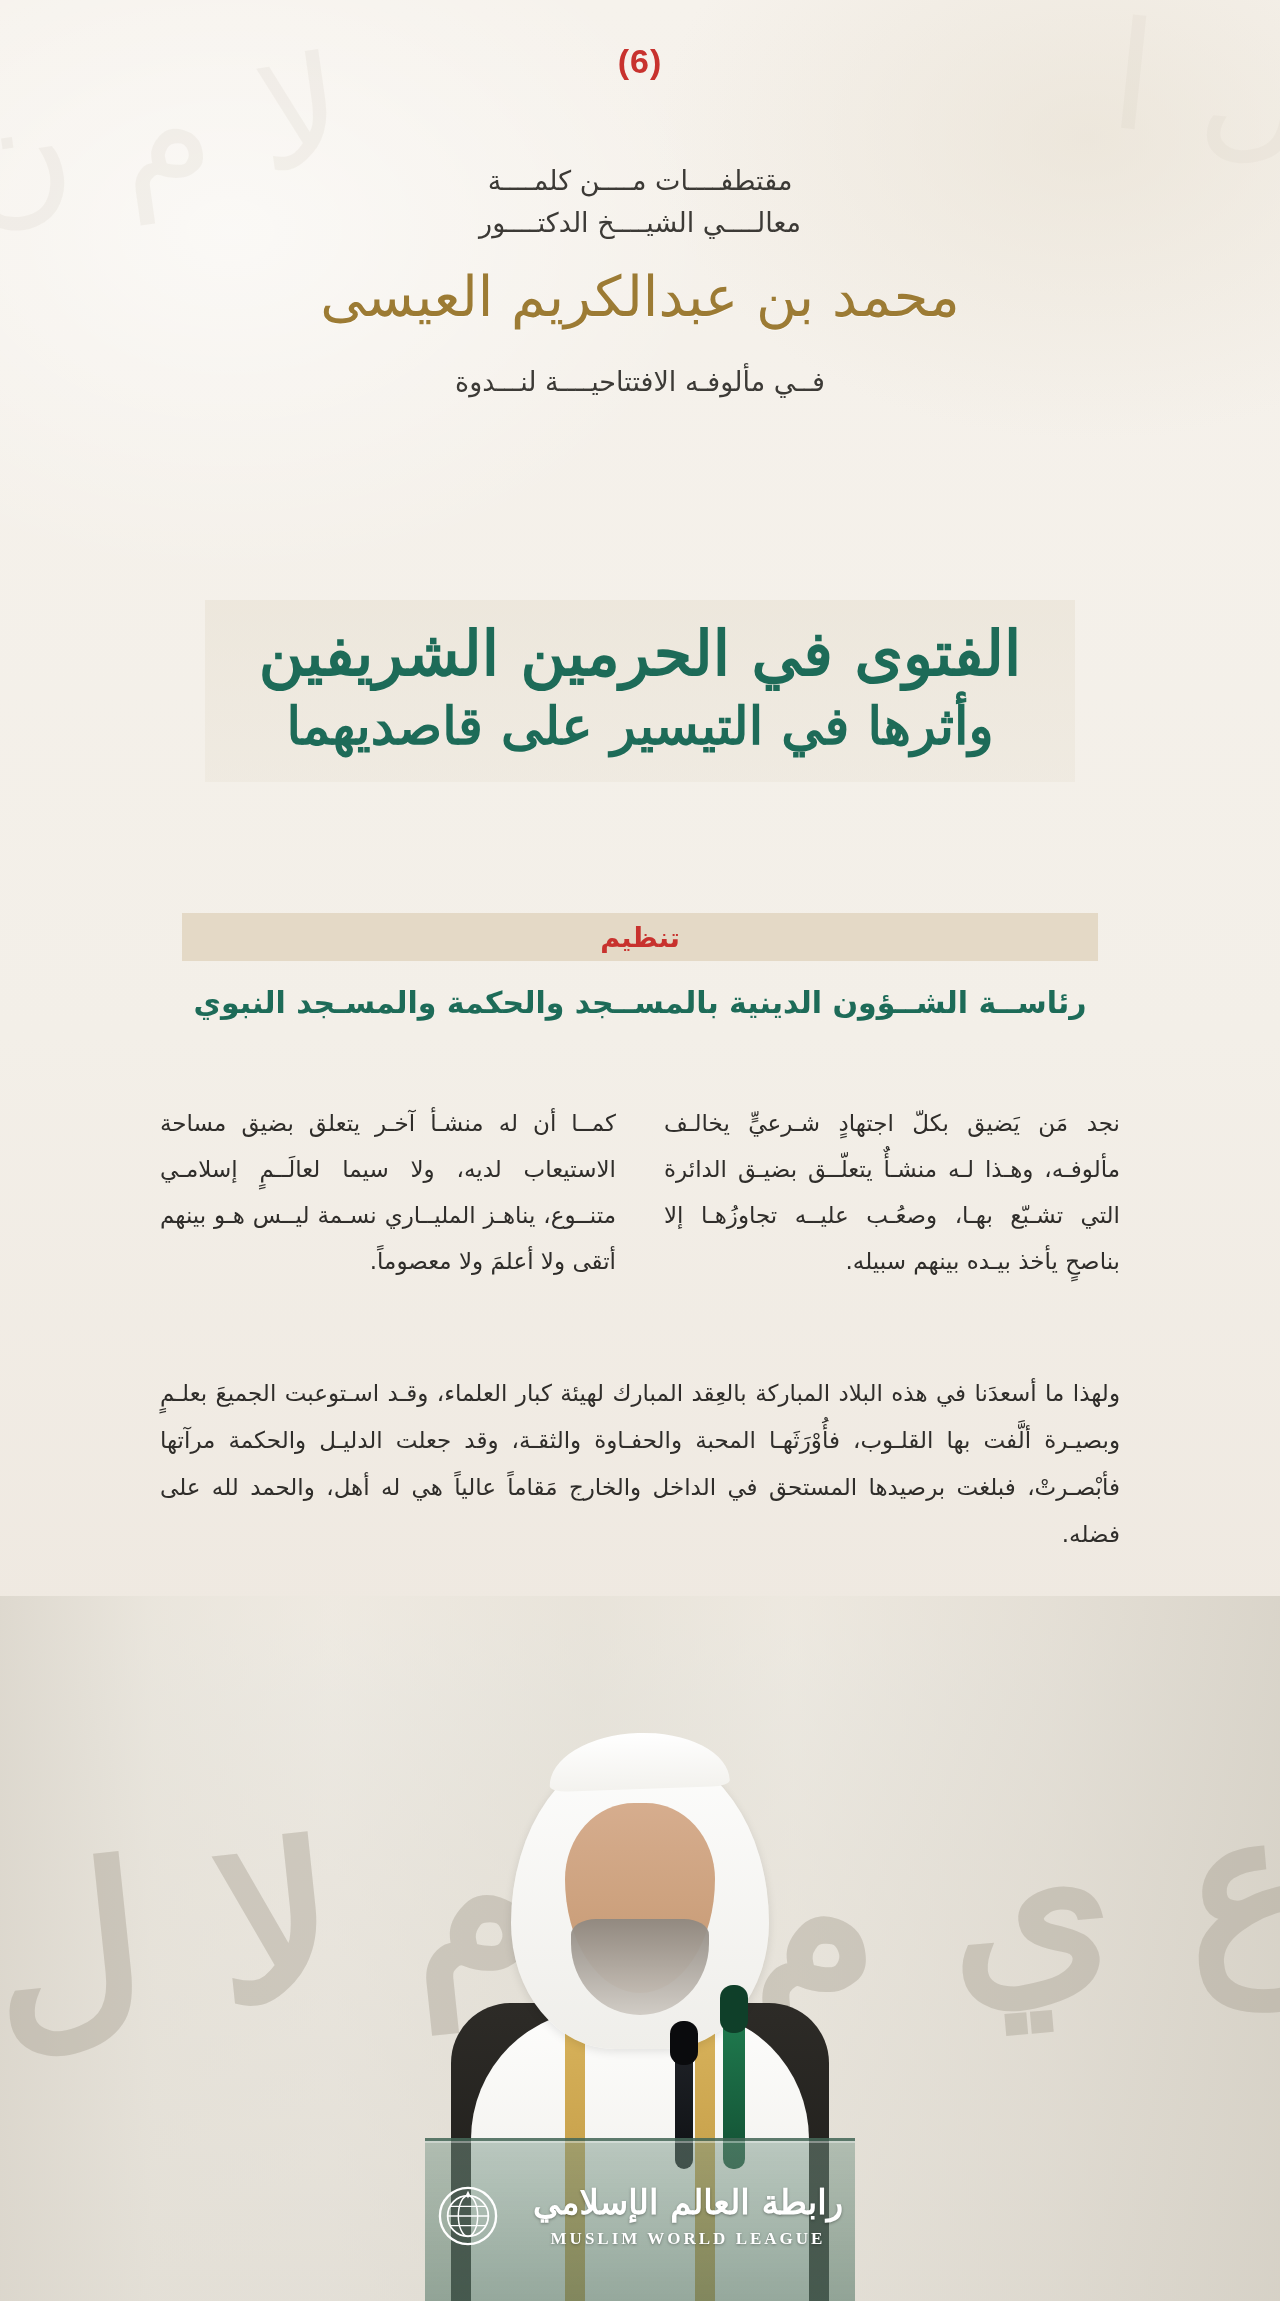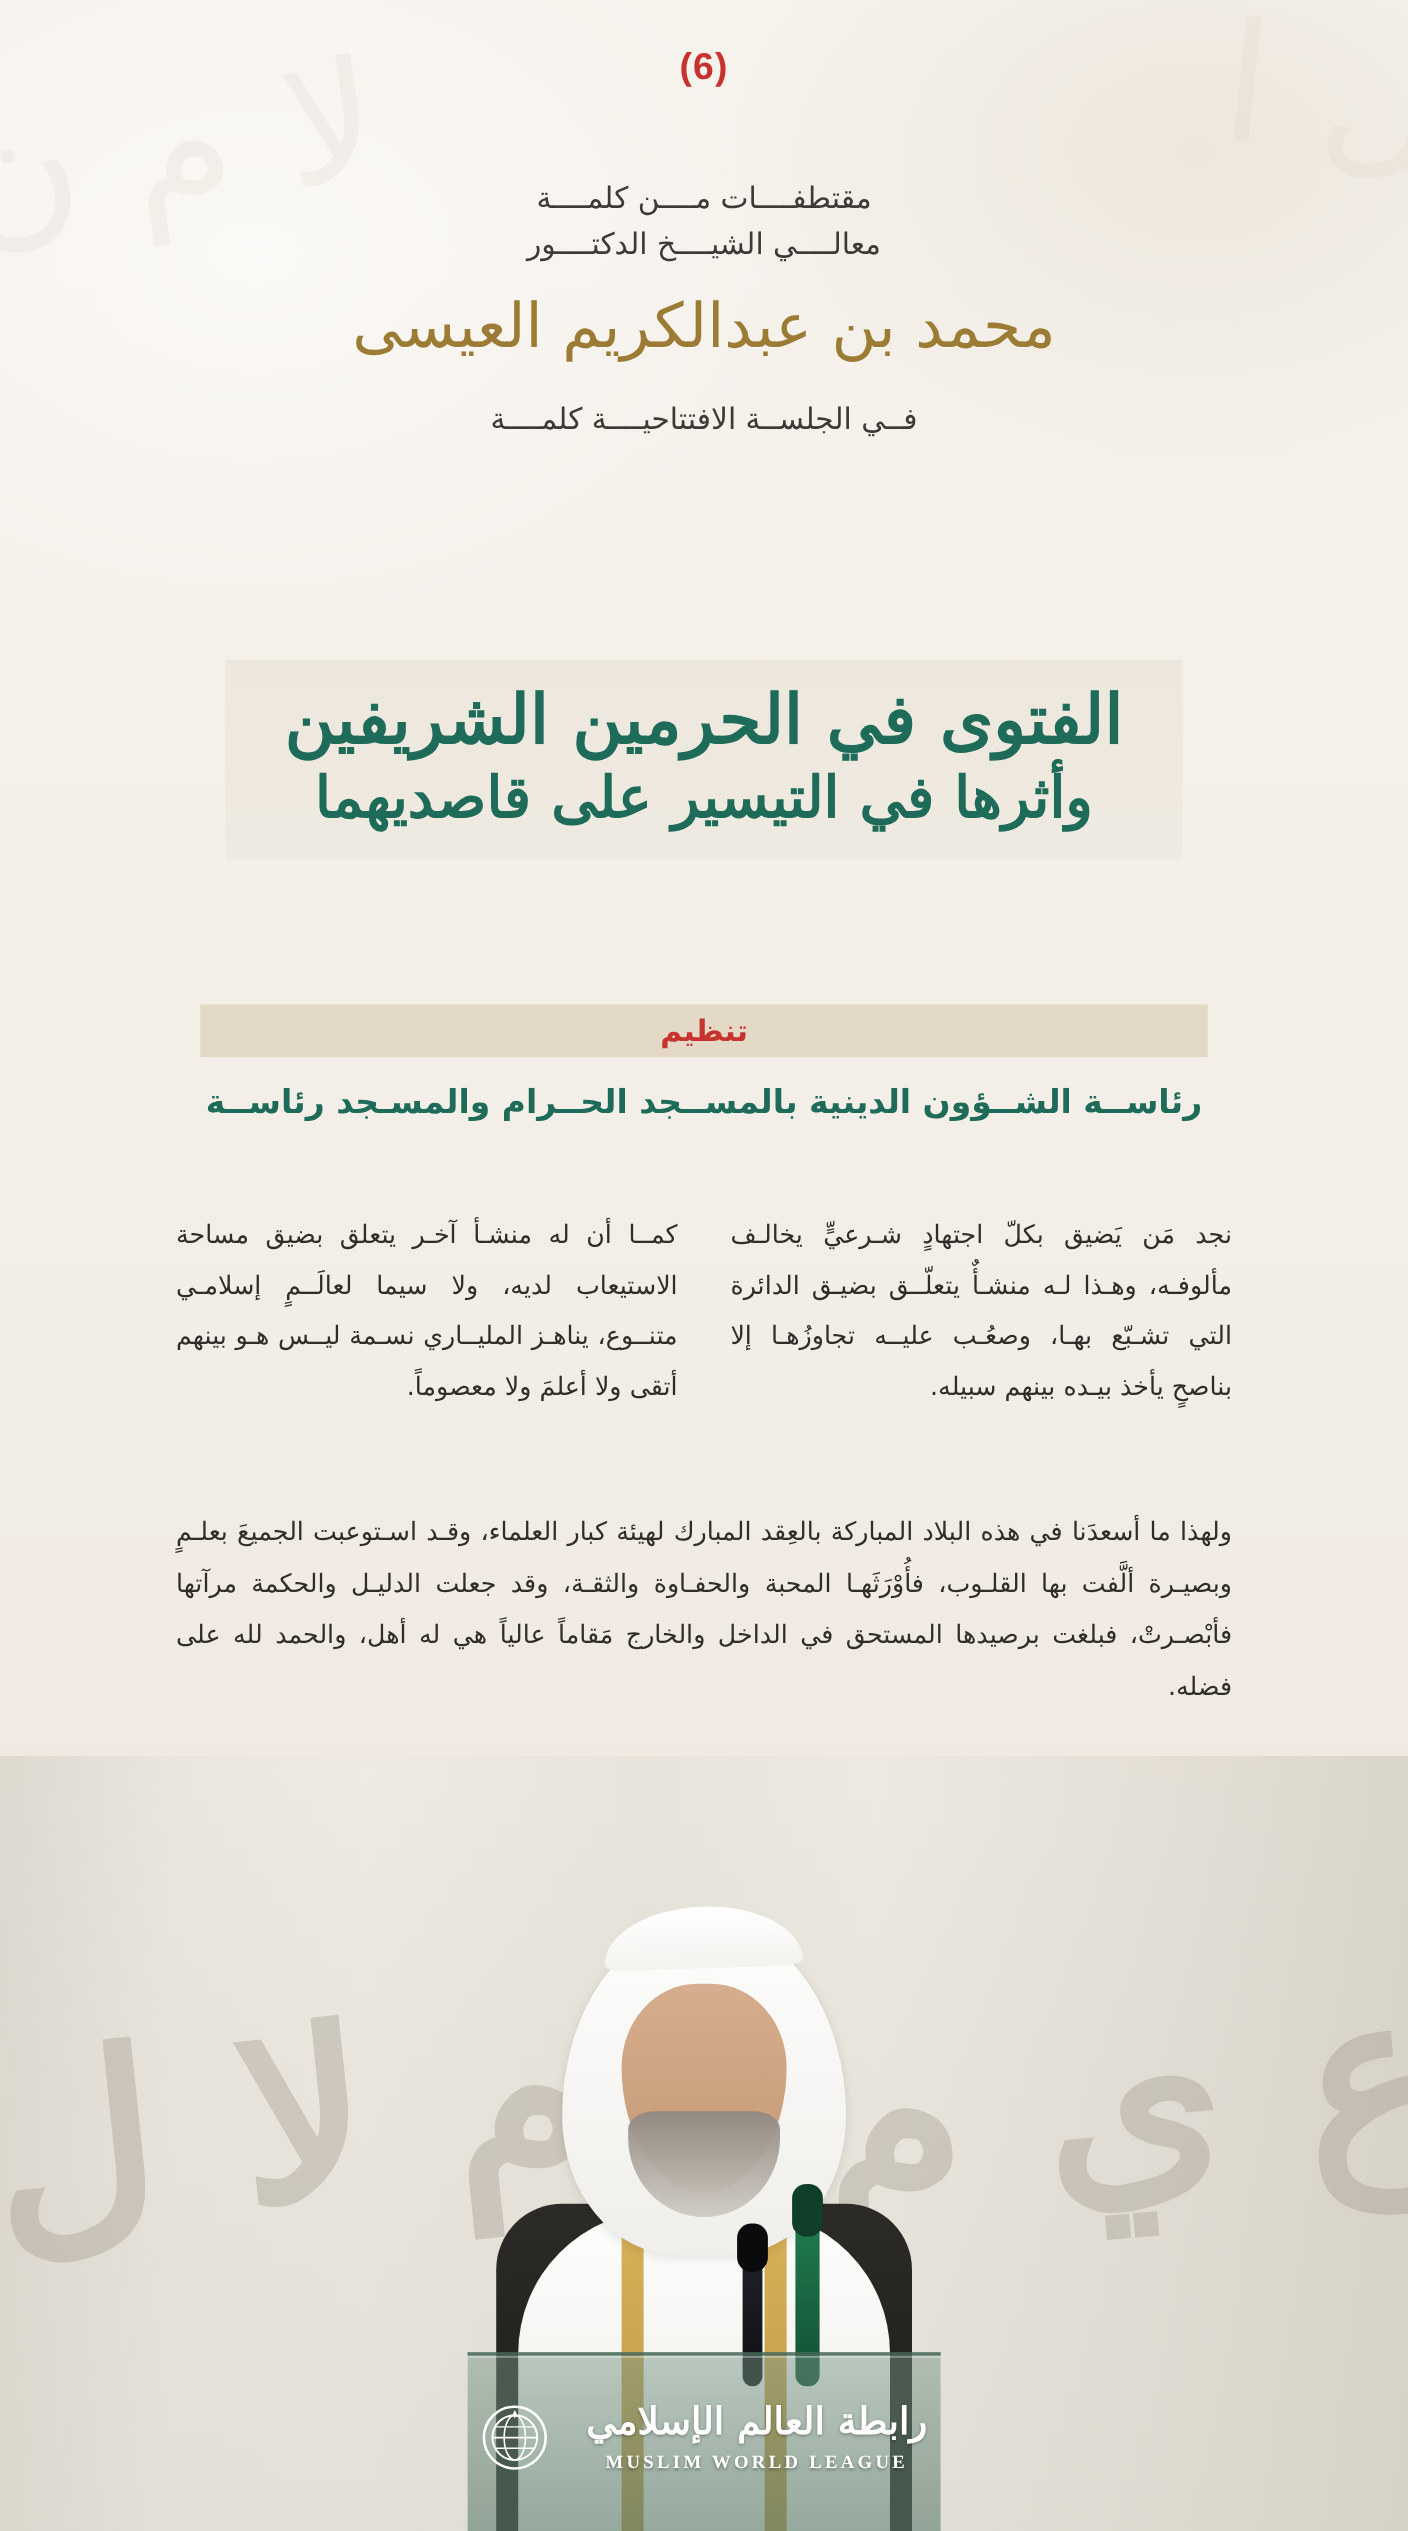--- a/index.html
+++ b/index.html
@@ -210,32 +210,32 @@
 
   <div class="wm a">ﻻ ﻡ ﻥ</div>
   <div class="wm b">ﻝ ﺍ</div>
 
   <div class="num">(6)</div>
 
   <div class="head">
     <div class="ln">مقتطفــــات مــــن كلمــــة</div>
     <div class="ln">معالــــي الشيــــخ الدكتــــور</div>
     <div class="goldname">محمد بن عبدالكريم العيسى</div>
-    <div class="occasion">فــي الجلســة الافتتاحيــــة كلمــــة</div>
+    <div class="occasion">فــي مألوفـه الافتتاحيــــة لنـــدوة</div>
   </div>
 
   <div class="greenpanel">
     <div class="g1">الفتوى في الحرمين الشريفين</div>
     <div class="g2">وأثرها في التيسير على قاصديهما</div>
   </div>
 
   <div class="band">
     <span>تنظيم</span>
   </div>
-  <div class="orgline">رئاســة الشــؤون الدينية بالمســجد الحــرام والمسـجد رئاســة</div>
+  <div class="orgline">رئاســة الشــؤون الدينية بالمســجد والحكمة والمسـجد النبوي</div>
 
   <div class="cols">
     <div class="col">
       <p>نجد مَن يَضيق بكلّ اجتهادٍ شـرعيٍّ يخالـف مألوفـه، وهـذا لـه منشـأٌ يتعلّــق بضيـق الدائرة التي تشـبّع بهـا، وصعُـب عليــه تجاوزُهـا إلا بناصحٍ يأخذ بيـده بينهم سبيله.</p>
     </div>
     <div class="col">
       <p>كمــا أن له منشـأ آخـر يتعلق بضيق مساحة الاستيعاب لديه، ولا سيما لعالَــمٍ إسلامـي متنــوع، يناهـز المليــاري نسـمة ليــس هـو بينهم أتقى ولا أعلمَ ولا معصوماً.</p>
     </div>
   </div>
 

